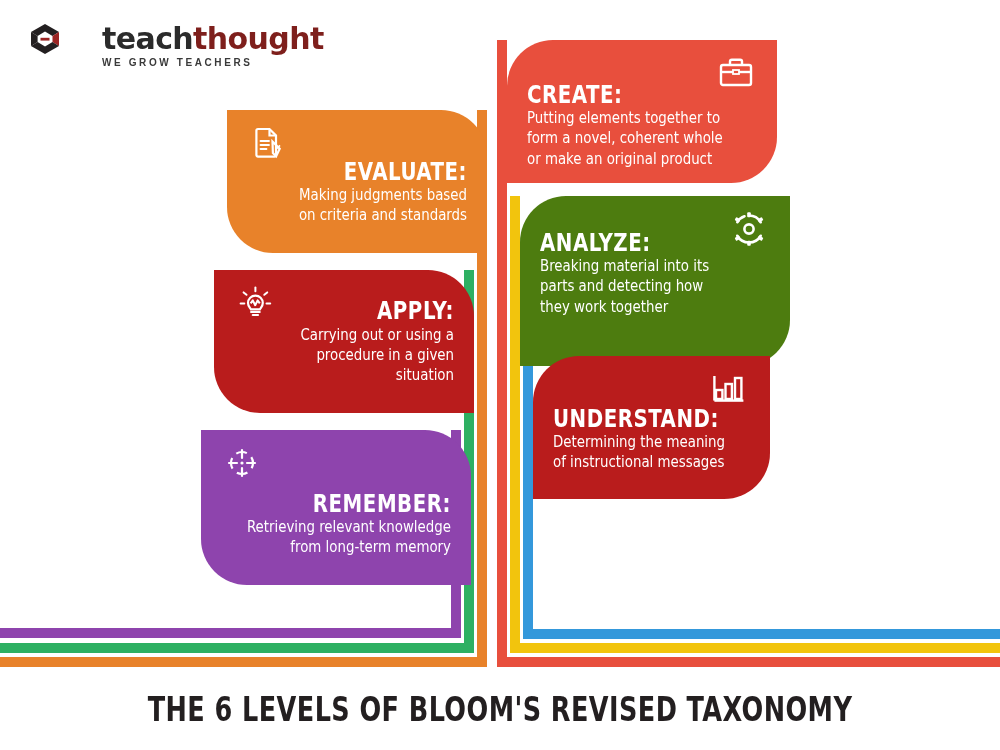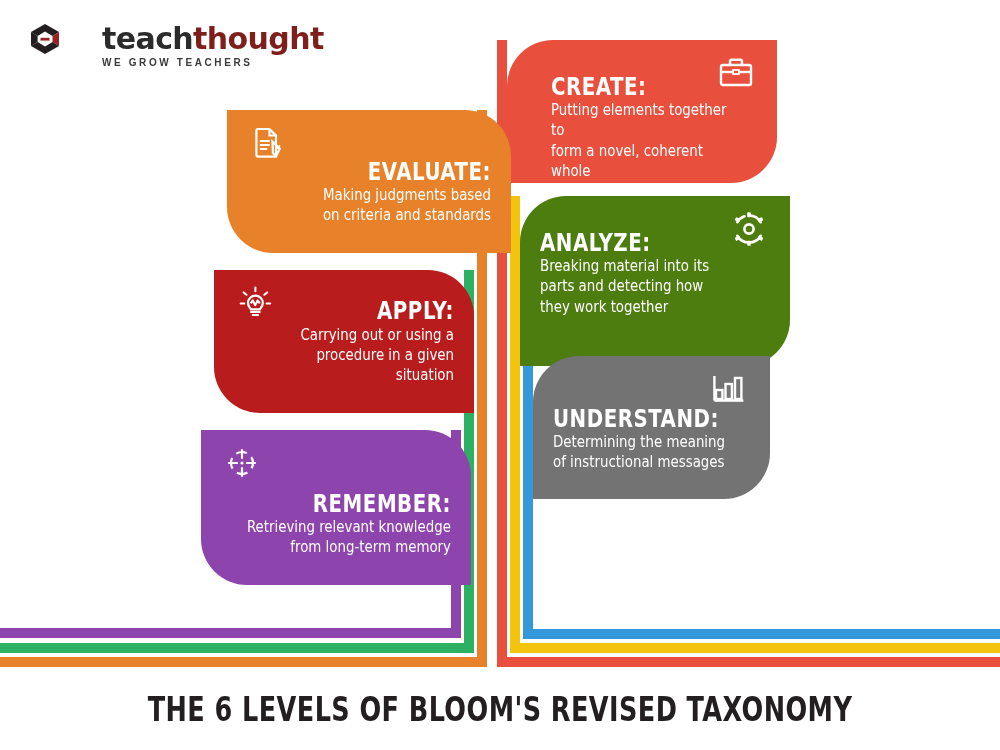--- a/index.html
+++ b/index.html
@@ -100,21 +100,21 @@
   <div class="card right" style="left:507px; top:40px; width:270px; height:143px; background:#e84f3d;">
     <div class="inner">
       <span class="icon">
         <svg viewBox="0 0 38 38" width="38" height="38">
           <rect x="4" y="11" width="30" height="20" rx="2" fill="none" stroke="#fff" stroke-width="2.4"></rect>
           <path d="M13 11 V7.5 a1.8 1.8 0 0 1 1.8 -1.8 h8.4 a1.8 1.8 0 0 1 1.8 1.8 V11" fill="none" stroke="#fff" stroke-width="2.4"></path>
           <line x1="4" y1="18" x2="34" y2="18" stroke="#fff" stroke-width="2.4"></line>
           <rect x="16" y="16" width="6" height="4" fill="#e84f3d" stroke="#fff" stroke-width="1.8"></rect>
         </svg>
       </span>
-      <div class="texts" style="top:34px;margin-left:24px;">
+      <div class="texts" style="top:42px;">
         <div class="title">CREATE:</div>
         <div class="desc">Putting elements together to</div>
         <div class="desc">form a novel, coherent whole</div>
         <div class="desc">or make an original product</div>
       </div>
     </div>
   </div>
 
   <div class="card right" style="left:520px; top:196px; width:270px; height:170px; background:#4d7c0f;">
     <div class="inner">
@@ -138,42 +138,42 @@
       </span>
       <div class="texts" style="top:34px;">
         <div class="title">ANALYZE:</div>
         <div class="desc">Breaking material into its</div>
         <div class="desc">parts and detecting how</div>
         <div class="desc">they work together</div>
       </div>
     </div>
   </div>
 
-  <div class="card right" style="left:533px; top:356px; width:237px; height:143px; background:#737373;">
+  <div class="card right" style="left:533px; top:356px; width:237px; height:143px; background:#b91c1c;">
     <div class="inner">
       <span class="icon">
         <svg viewBox="0 0 38 38" width="38" height="38">
           <g fill="none" stroke="#fff" stroke-width="2.4">
             <rect x="6" y="20" width="6.4" height="9"></rect>
             <rect x="15.5" y="14" width="6.4" height="15"></rect>
             <rect x="25" y="8" width="6.4" height="21"></rect>
           </g>
           <line x1="4.4" y1="6" x2="4.4" y2="30.6" stroke="#fff" stroke-width="2.4"></line>
           <line x1="4.4" y1="30.6" x2="33.4" y2="30.6" stroke="#fff" stroke-width="2.4"></line>
         </svg>
       </span>
       <div class="texts" style="top:50px;">
         <div class="title">UNDERSTAND:</div>
         <div class="desc">Determining the meaning</div>
         <div class="desc">of instructional messages</div>
       </div>
     </div>
   </div>
 
-  <div class="card left" style="left:227px; top:110px; width:284px; height:143px; background:#e8822a;">
+  <div class="card left" style="left:227px; top:110px; width:260px; height:143px; background:#e8822a;">
     <div class="inner">
       <span class="icon">
         <svg viewBox="0 0 38 38" width="38" height="38">
           <path d="M9 5 h11.5 l6.5 6.5 V31 a1.6 1.6 0 0 1 -1.6 1.6 H9 a1.6 1.6 0 0 1 -1.6 -1.6 V6.6 A1.6 1.6 0 0 1 9 5 z" fill="none" stroke="#fff" stroke-width="2.2"></path>
           <path d="M20.5 5 v6.5 h6.5" fill="none" stroke="#fff" stroke-width="2.2"></path>
           <g stroke="#fff" stroke-width="1.8" stroke-linecap="round">
             <line x1="11.5" y1="17" x2="20" y2="17"></line>
             <line x1="11.5" y1="21" x2="20" y2="21"></line>
             <line x1="11.5" y1="25" x2="17.5" y2="25"></line>
           </g>

